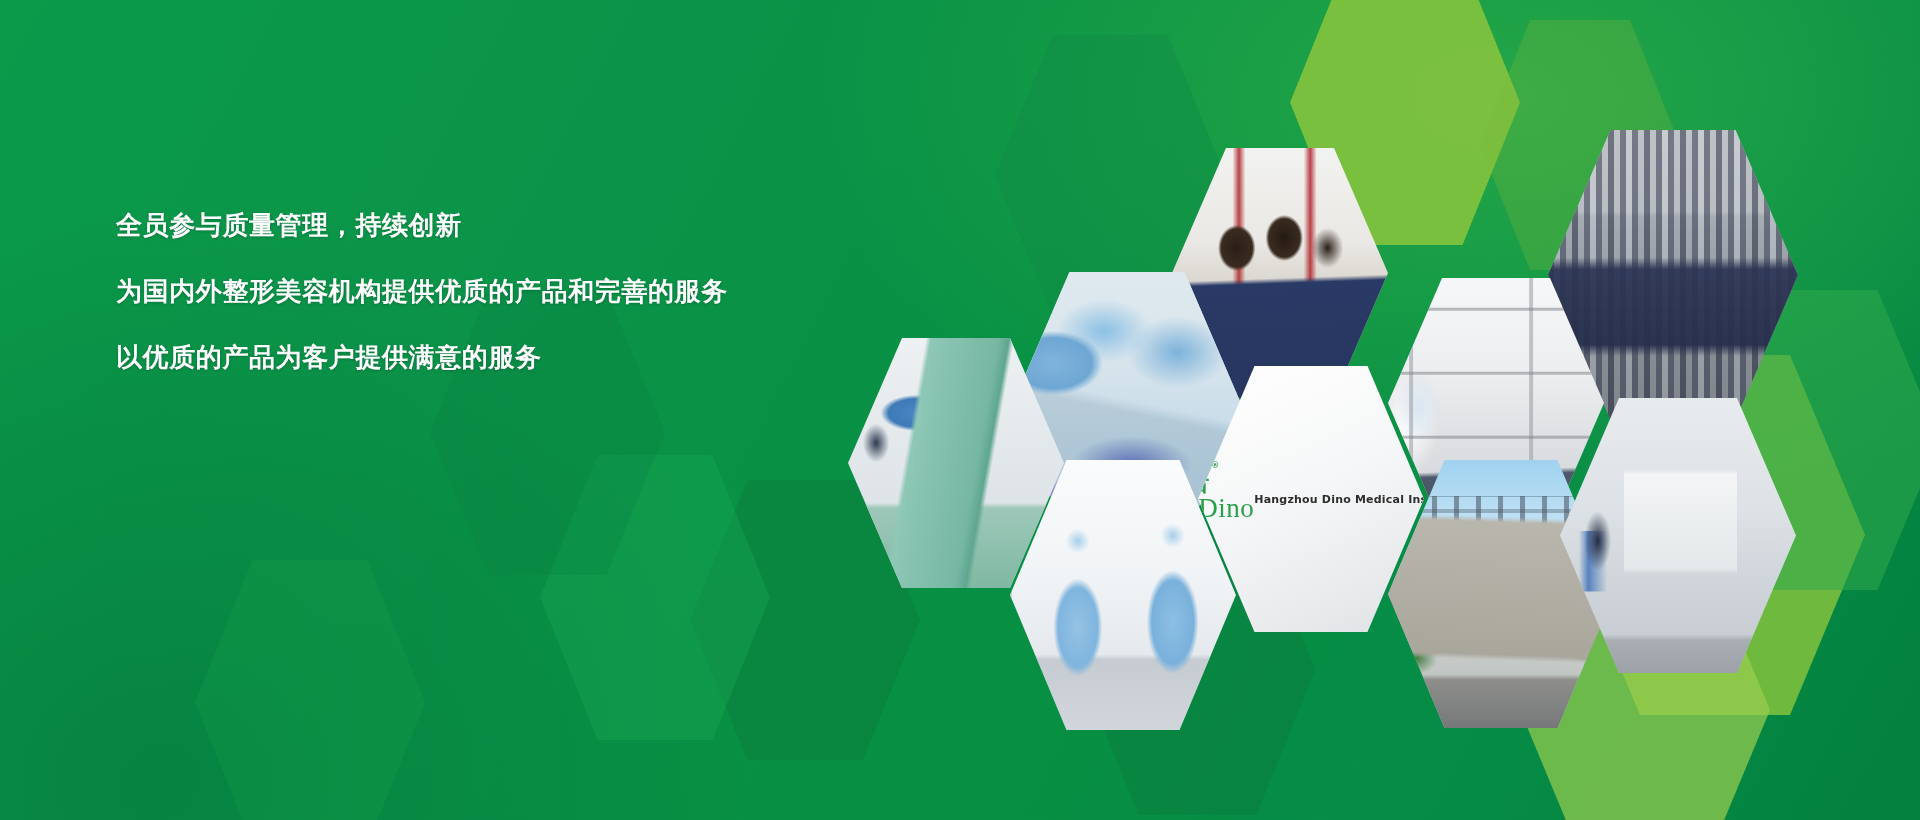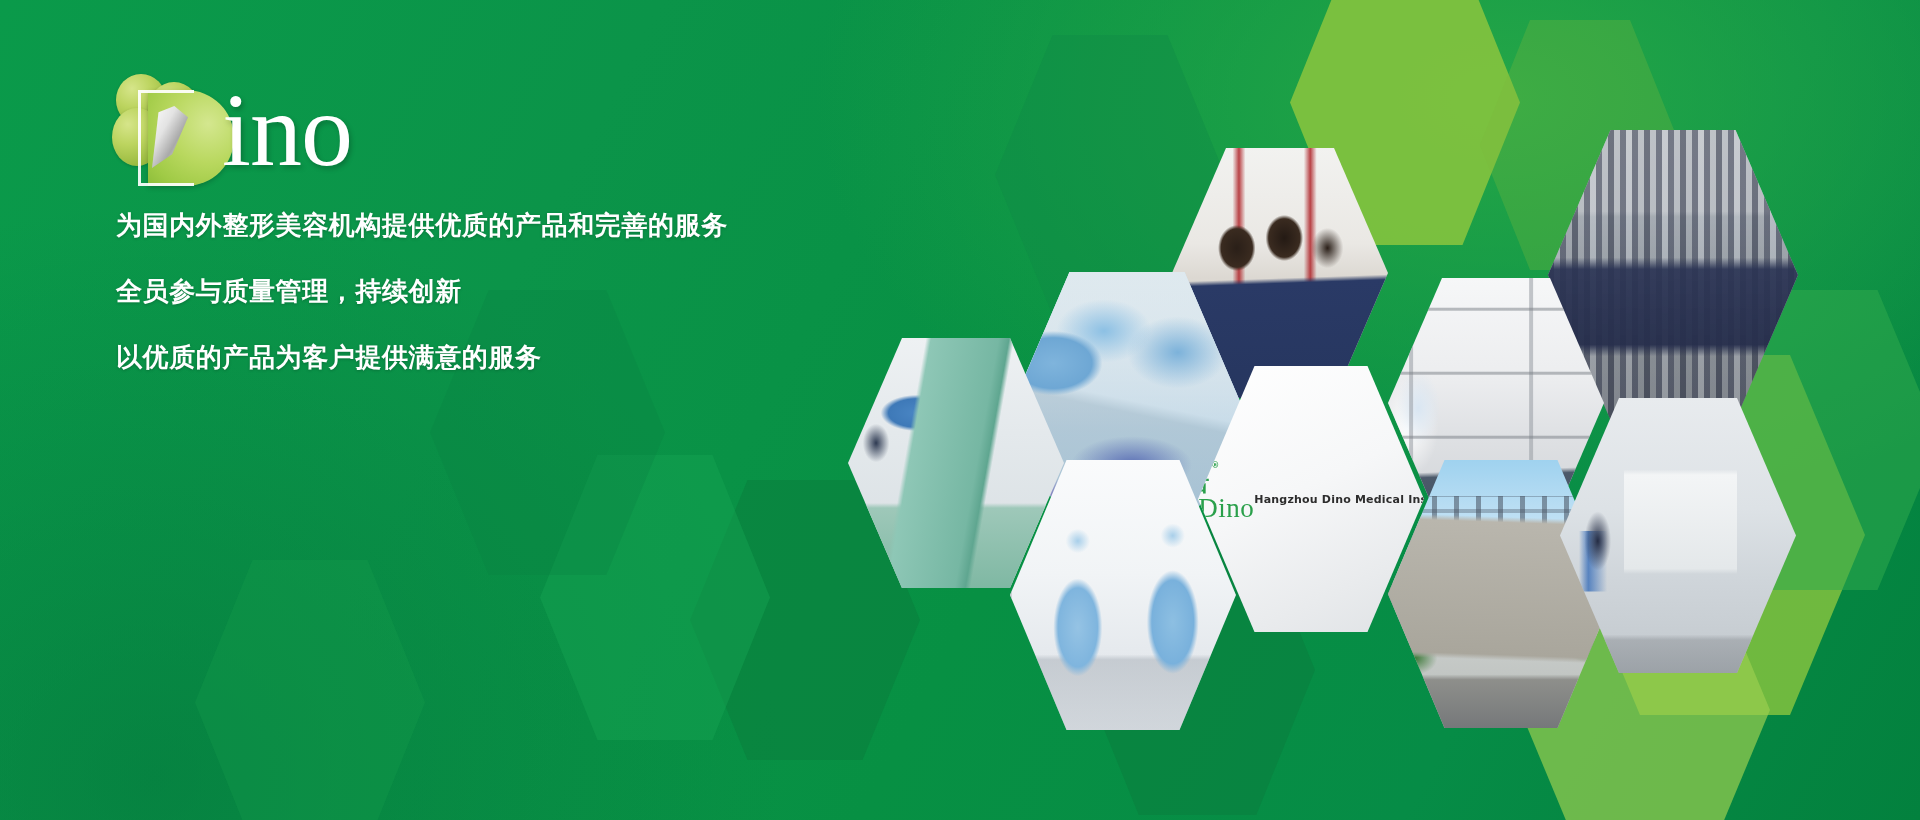--- a/index.html
+++ b/index.html
@@ -176,35 +176,24 @@
   <div class="hex bg-hex" style="left:1520px;top:560px;width:250px;height:300px;background:#9ace50;opacity:.70;"></div>
   <div class="hex bg-hex" style="left:690px;top:480px;width:230px;height:280px;background:#0a7b3c;opacity:.50;"></div>
   <div class="hex bg-hex" style="left:540px;top:455px;width:230px;height:285px;background:#17a451;opacity:.45;"></div>
   <div class="hex bg-hex" style="left:1080px;top:525px;width:235px;height:290px;background:#0a7a3c;opacity:.45;"></div>
   <div class="hex bg-hex" style="left:995px;top:35px;width:230px;height:280px;background:#0e8a45;opacity:.40;"></div>
   <div class="hex bg-hex" style="left:430px;top:290px;width:235px;height:285px;background:#0b8042;opacity:.30;"></div>
   <div class="hex bg-hex" style="left:195px;top:560px;width:230px;height:285px;background:#17a04d;opacity:.30;"></div>
 
   <div class="copy">
 
-    <div class="logo-wrap">
-      <div class="leaf l1"></div>
-      <div class="leaf l2"></div>
-      <div class="leaf l3"></div>
-      <div class="dletter">
-        <div class="dcirc"></div>
-        <div class="dframe"></div>
-        <div class="dpeel"></div>
-      </div>
-      <div class="dino-word">ino</div>
-    </div>
 
     <div class="tagline">
+      <div class="line">全员参与质量管理，持续创新</div>
       <div class="line">为国内外整形美容机构提供优质的产品和完善的服务</div>
-      <div class="line">全员参与质量管理，持续创新</div>
       <div class="line">以优质的产品为客户提供满意的服务</div>
     </div>
 
   </div>
 
   <div class="cluster">
 
     <div class="photohex" style="left:1172px;top:148px;width:216px;height:250px;">
       <div class="img ph-men"></div>
     </div>

